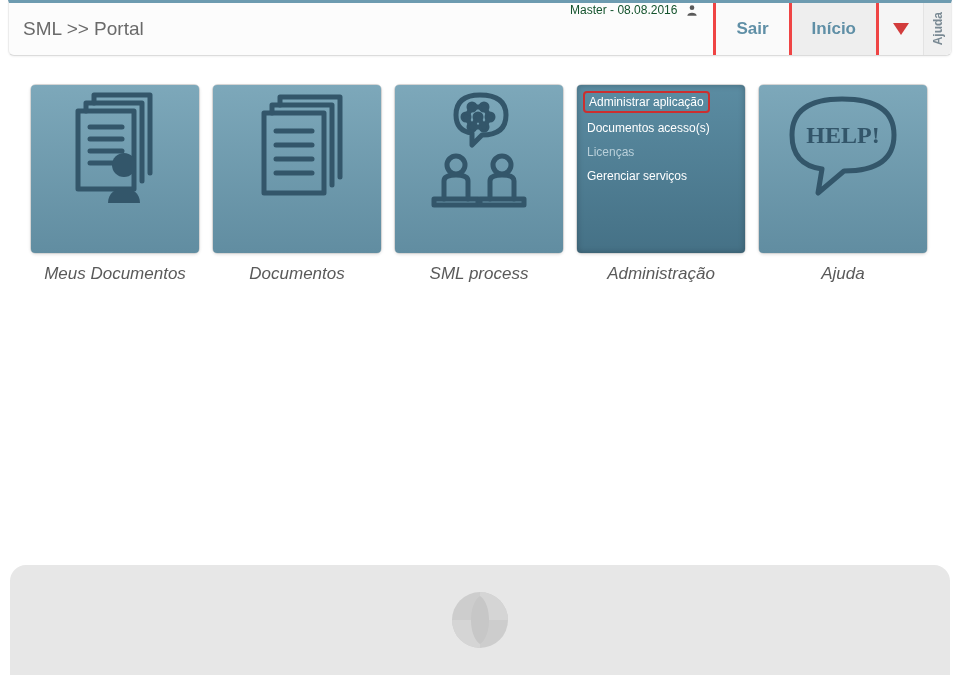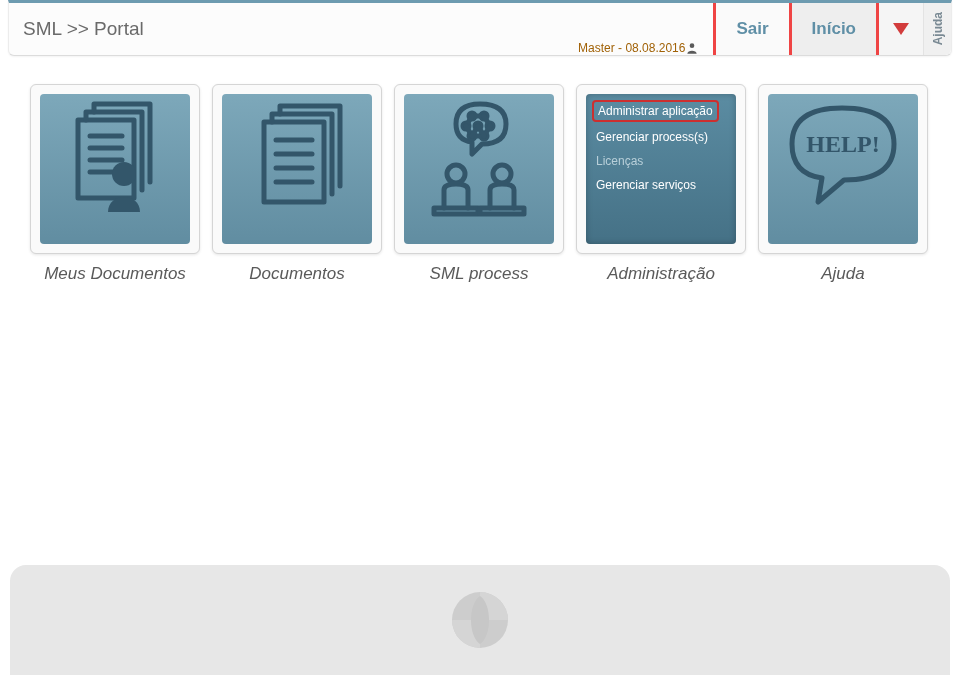--- a/index.html
+++ b/index.html
@@ -33,24 +33,25 @@
     font-size: 19px;
     color: #6a6a6a;
     padding: 0 14px;
     display: flex;
     align-items: center;
     flex: 0 0 auto;
   }
   .header-spacer { flex: 1 1 auto; }
   .user-block {
     display: flex;
-    align-items: flex-end;
-    color: #a16207;
+    align-items: flex-start;
+    color: #14532d;
     font-size: 12px;
     padding: 0 14px;
+    gap: 8px;
   }
   .user-icon {
     width: 14px; height: 14px;
   }
   .btn {
     display: flex;
     align-items: center;
     justify-content: center;
     padding: 0 20px;
     font-size: 17px;
@@ -97,21 +98,21 @@
     width: 170px;
     display: flex;
     flex-direction: column;
     align-items: center;
   }
   .tile {
     width: 170px;
     height: 170px;
     border: 1px solid #d5d5d5;
     border-radius: 6px;
-    padding: 9px;
+    padding: 0;
     background: #fafafa;
     box-shadow: 0 1px 3px rgba(0,0,0,0.1);
     cursor: pointer;
   }
   .tile-inner {
     width: 100%;
     height: 100%;
     border-radius: 4px;
     background: linear-gradient(#7da8ba, #618da1);
     display: flex;
@@ -268,21 +269,21 @@
       </div>
     </div>
     <div class="tile-label">SML process</div>
   </div>
 
 
   <div class="tile-block admin">
     <div class="tile">
       <div class="tile-inner">
         <div class="admin-item selected">Administrar aplicação</div>
-        <div class="admin-item">Gerenciar process(s)</div>
+        <div class="admin-item">Documentos acesso(s)</div>
         <div class="admin-item dim">Licenças</div>
         <div class="admin-item">Gerenciar serviços</div>
       </div>
     </div>
     <div class="tile-label">Administração</div>
   </div>
 
   <div class="tile-block">
     <div class="tile">
       <div class="tile-inner">

